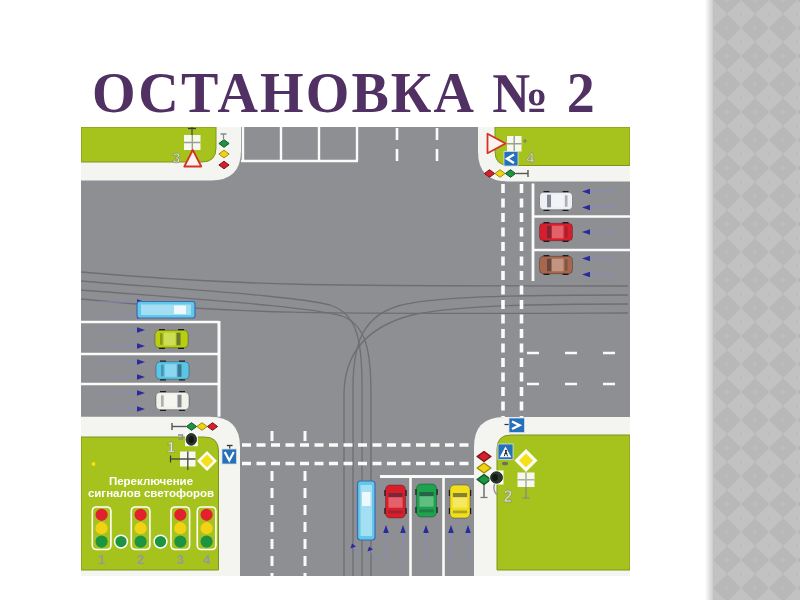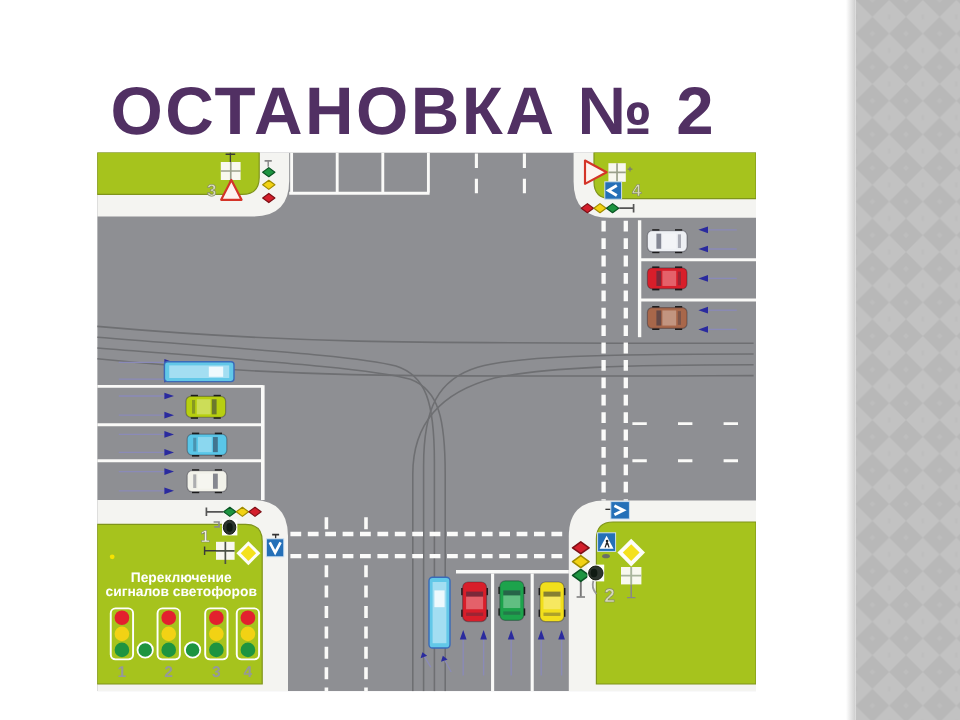--- a/index.html
+++ b/index.html
@@ -1,17 +1,17 @@
 <!DOCTYPE html>
 <html><head>
 <meta charset="utf-8">
 <style>
 html,body{margin:0;padding:0;width:800px;height:600px;background:#ffffff;overflow:hidden}
 body{font-family:"Liberation Sans",sans-serif;position:relative}
-.title{position:absolute;left:92px;top:64.5px;font-family:Liberation Sans, sans-serif;font-weight:bold;font-size:56px;line-height:56px;color:#513063;letter-spacing:2.1px;white-space:nowrap}
+.title{position:absolute;left:92px;top:64.5px;font-family:Liberation Serif, serif;font-weight:bold;font-size:56px;line-height:56px;color:#513063;letter-spacing:2.1px;white-space:nowrap}
 .strip{position:absolute;left:713px;top:0;width:87px;height:600px}
 .stripshadow{position:absolute;left:705px;top:0;width:8px;height:600px;background:linear-gradient(to right,rgba(255,255,255,0),#cccccc)}
 .pic{position:absolute;left:81px;top:127px}
 </style>
 </head>
 <body>
 
 <div class="title">ОСТАНОВКА № 2</div>
 
 <div class="stripshadow"></div>

